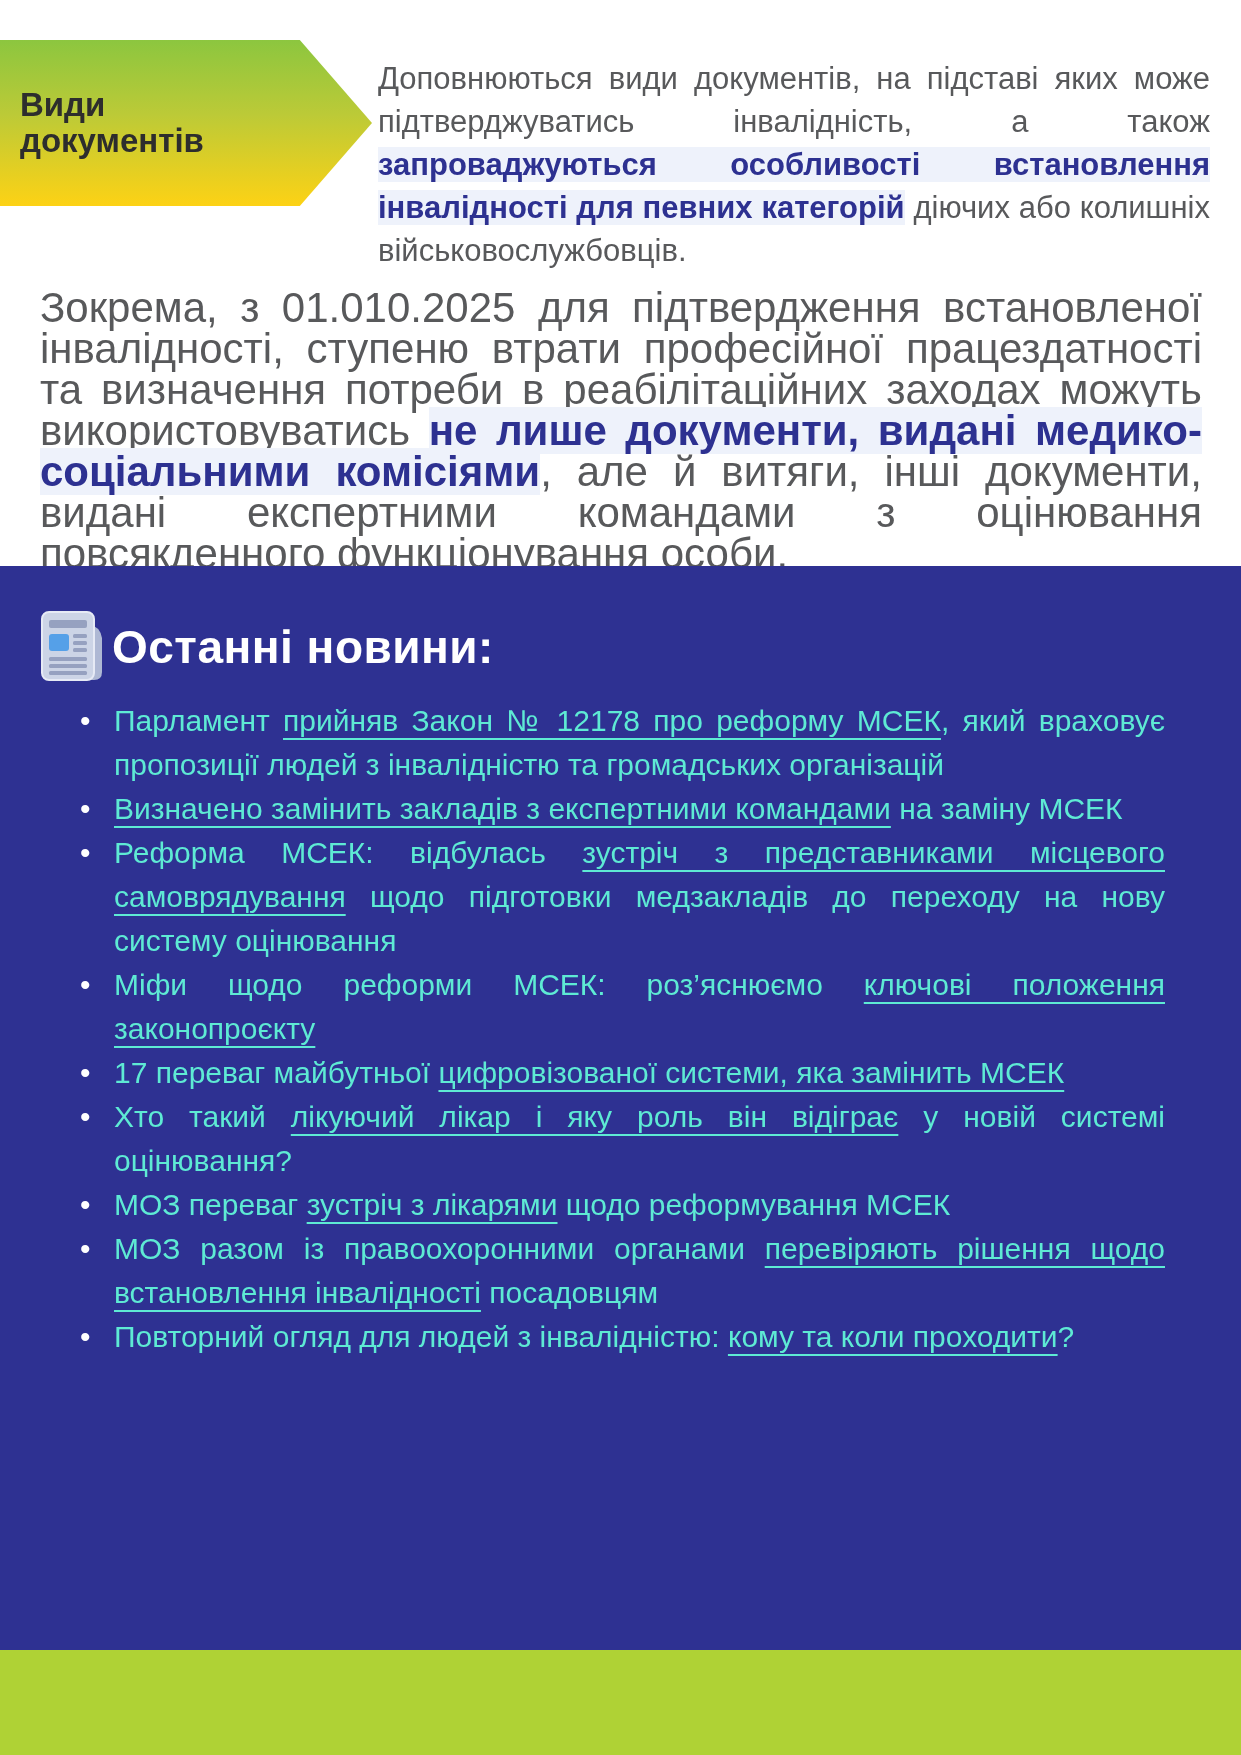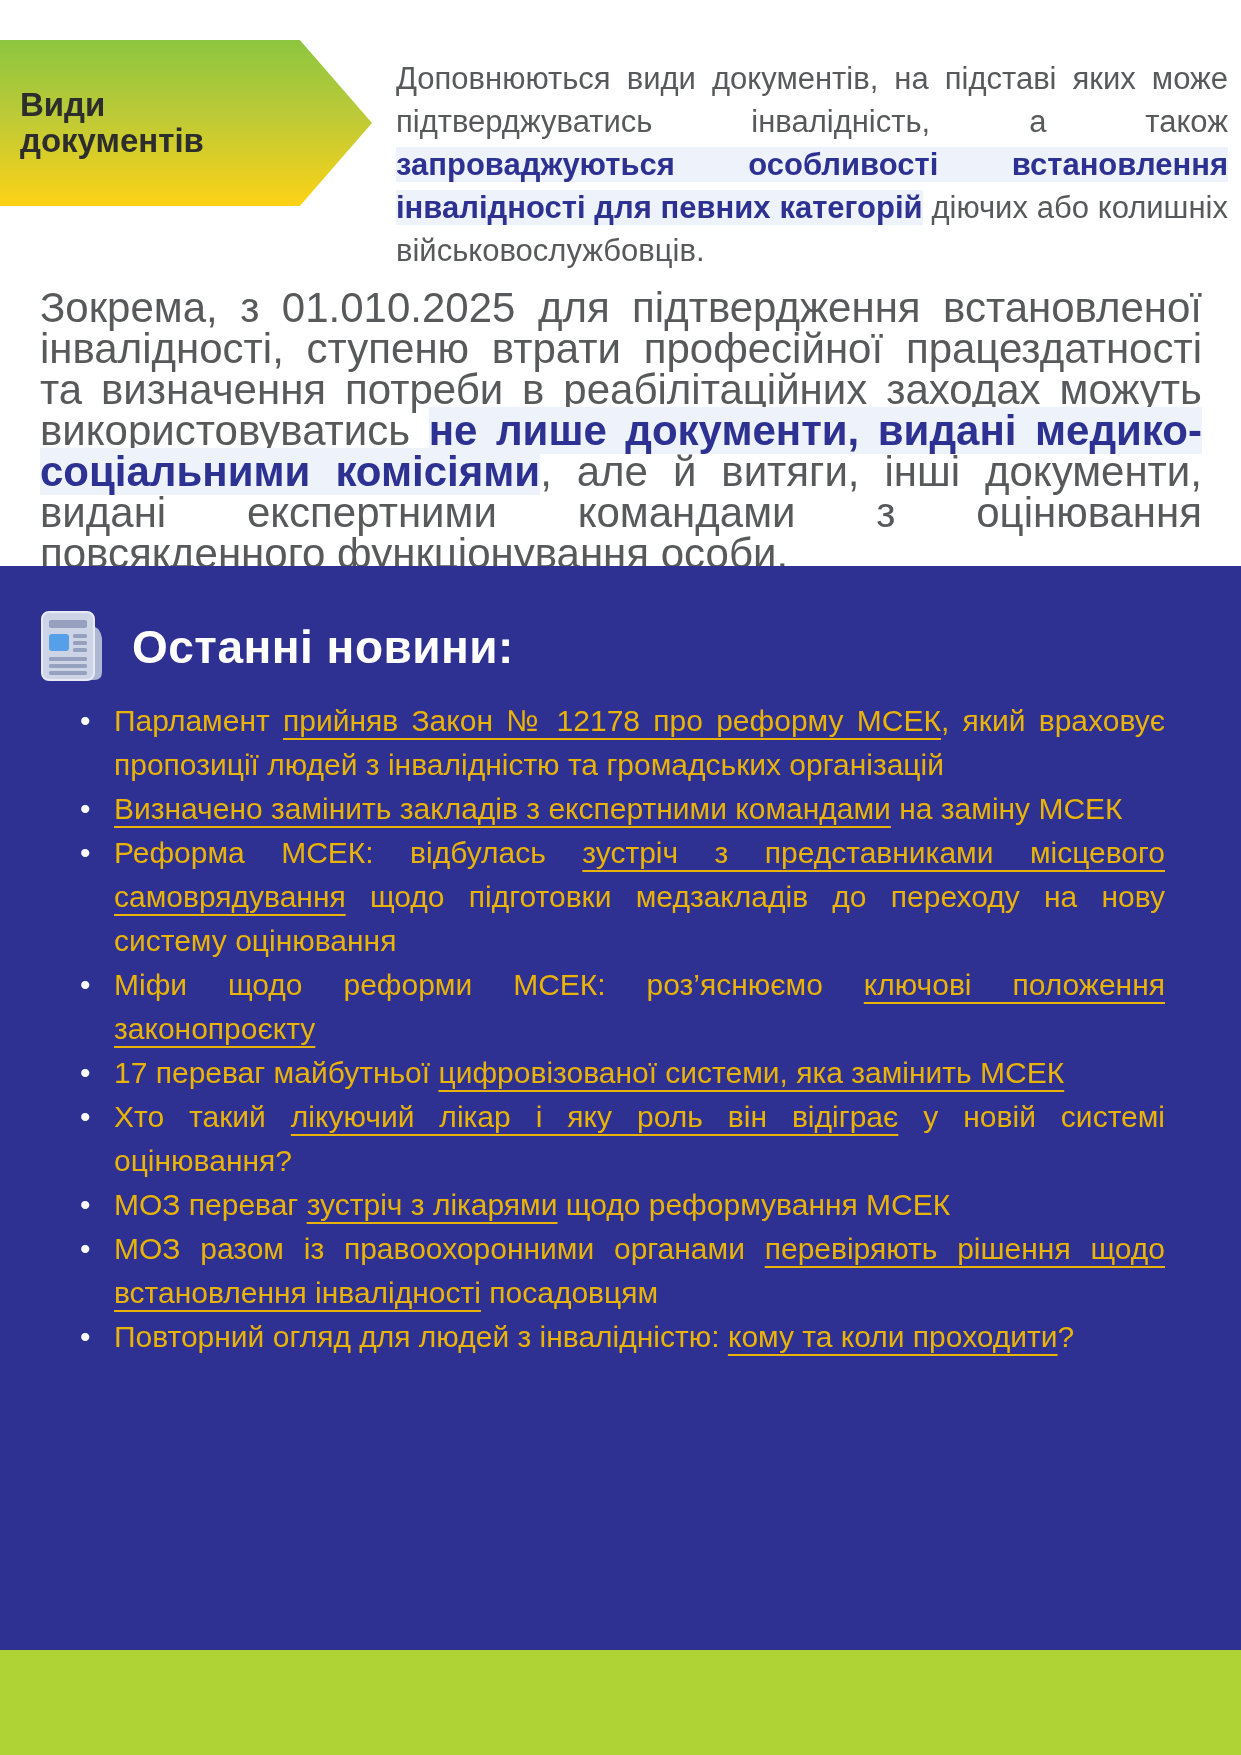--- a/index.html
+++ b/index.html
@@ -16,21 +16,21 @@
     clip-path:polygon(0 0, 80.6% 0, 100% 50%, 80.6% 100%, 0 100%);
     display:flex; align-items:center;
   }
   .arrow-banner .label {
     padding-left:20px; width:250px;
     font-size:33px; font-weight:bold; color:#2d2d2d; line-height:1.1;
   }
 
   
   .intro {
-    position:absolute; left:396px; top:26px; width:832px;
+    position:absolute; left:378px; top:26px; width:832px;
     font-size:31px; line-height:43px; color:#58595b;
     text-align:justify;
   }
   .navy-bold {
     color:#2d3191; font-weight:bold;
     background:#eef2fb;
   }
 
   
   .body-par {
@@ -38,35 +38,35 @@
     font-size:42px; line-height:41px; color:#58595b;
     text-align:justify;
   }
 
   
   .blue-panel {
     position:absolute; left:0; top:566px; width:1241px; height:1084px;
     background:#2e3192;
   }
   .news-header {
-    display:flex; align-items:center; gap:24px;
+    display:flex; align-items:center; gap:4px;
     padding:44px 0 0 38px;
   }
   .news-header h1 {
     margin:0; font-size:46px; font-weight:bold; color:#ffffff; letter-spacing:0.5px;
   }
   .news-icon { width:70px; height:73px; flex:0 0 auto; }
 
   ul.news-list {
     margin:16px 0 0 0; padding:0 76px 0 114px;
     list-style:none;
   }
   ul.news-list li {
     position:relative;
-    font-size:30px; line-height:44px; color:#eab308;
+    font-size:30px; line-height:44px; color:#5eead4;
     text-align:justify;
   }
   ul.news-list li::before {
     content:"\2022";
     position:absolute; left:-34px; top:0;
     font-size:30px; color:#ffffff;
   }
   .u {
     text-decoration:underline;
     text-decoration-thickness:2px;

